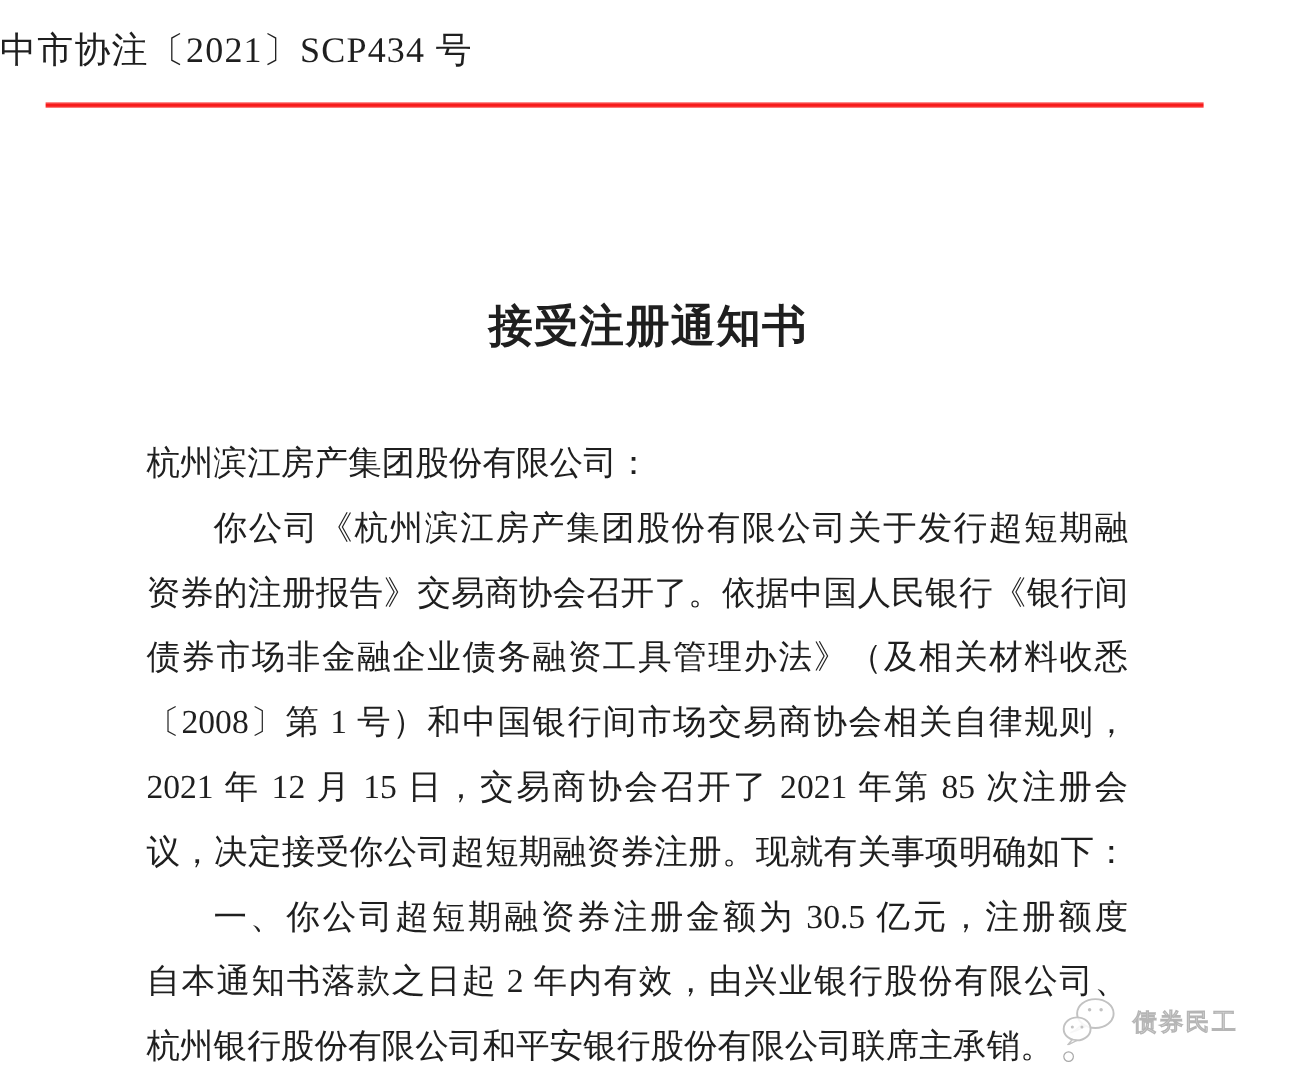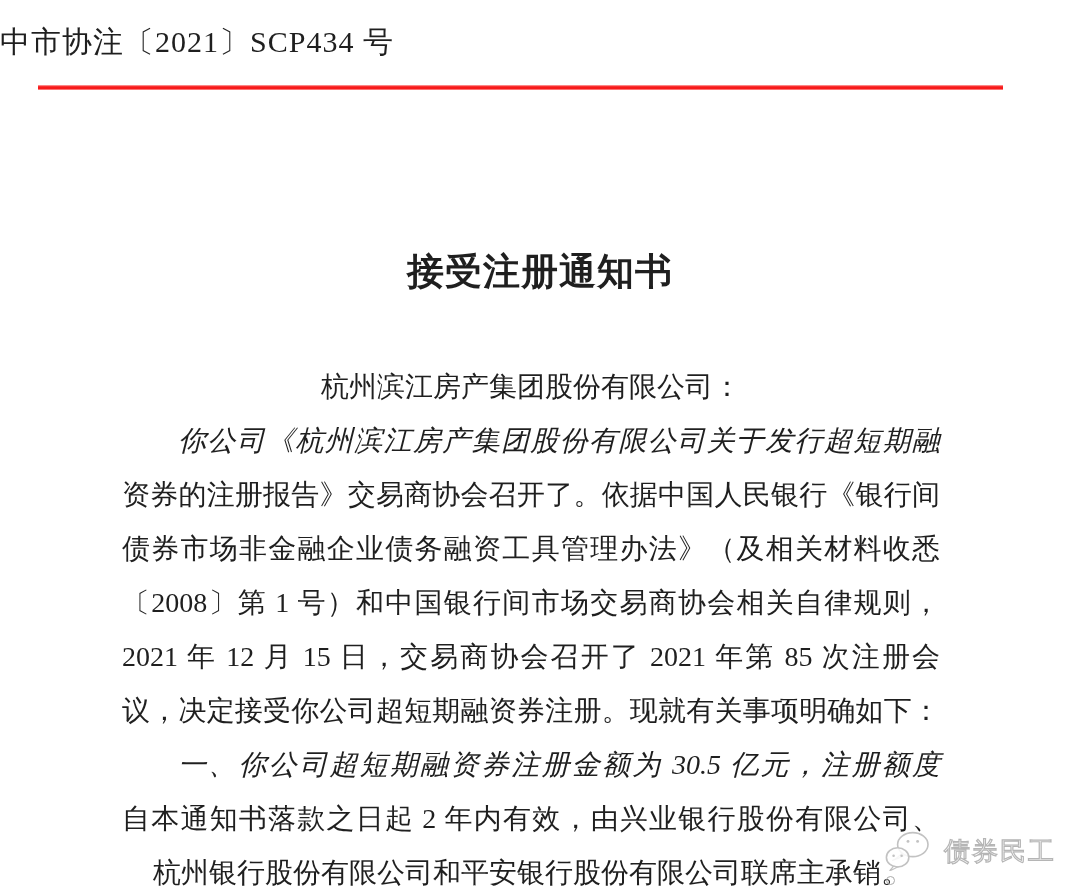--- a/index.html
+++ b/index.html
@@ -51,38 +51,38 @@
   }
   .body-text {
     position: absolute;
     left: 122px;
     top: 360px;
     width: 818px;
     font-size: 28px;
     line-height: 54px;
     word-break: break-all;
   }
-  .line { width: 100%; text-align: center; }
-  .line.indent { text-indent: 56px; font-style: italic; }
+  .line { width: 100%; }
+  .line.indent { text-indent: 56px; }
   .line.fill {
     text-align: justify;
     text-align-last: justify;
   }
   .watermark {
     position: absolute;
     left: 884px;
     top: 831px;
     height: 40px;
     display: flex;
     align-items: center;
   }
   .wm-icon { display: block; line-height: 0; }
   .wm-text {
     margin-left: 12px;
-    font-size: 26px;
+    font-size: 20px;
     letter-spacing: 2px;
     white-space: nowrap;
     color: rgba(255, 255, 255, 0.55);
     -webkit-text-stroke: 1.2px var(--watermark, #b8b8b8);
   }
   @supports not (-webkit-text-stroke: 1px #000) {
     .wm-text { color: #c4c4c4; }
   }
   .wm-dot {
     position: absolute;

